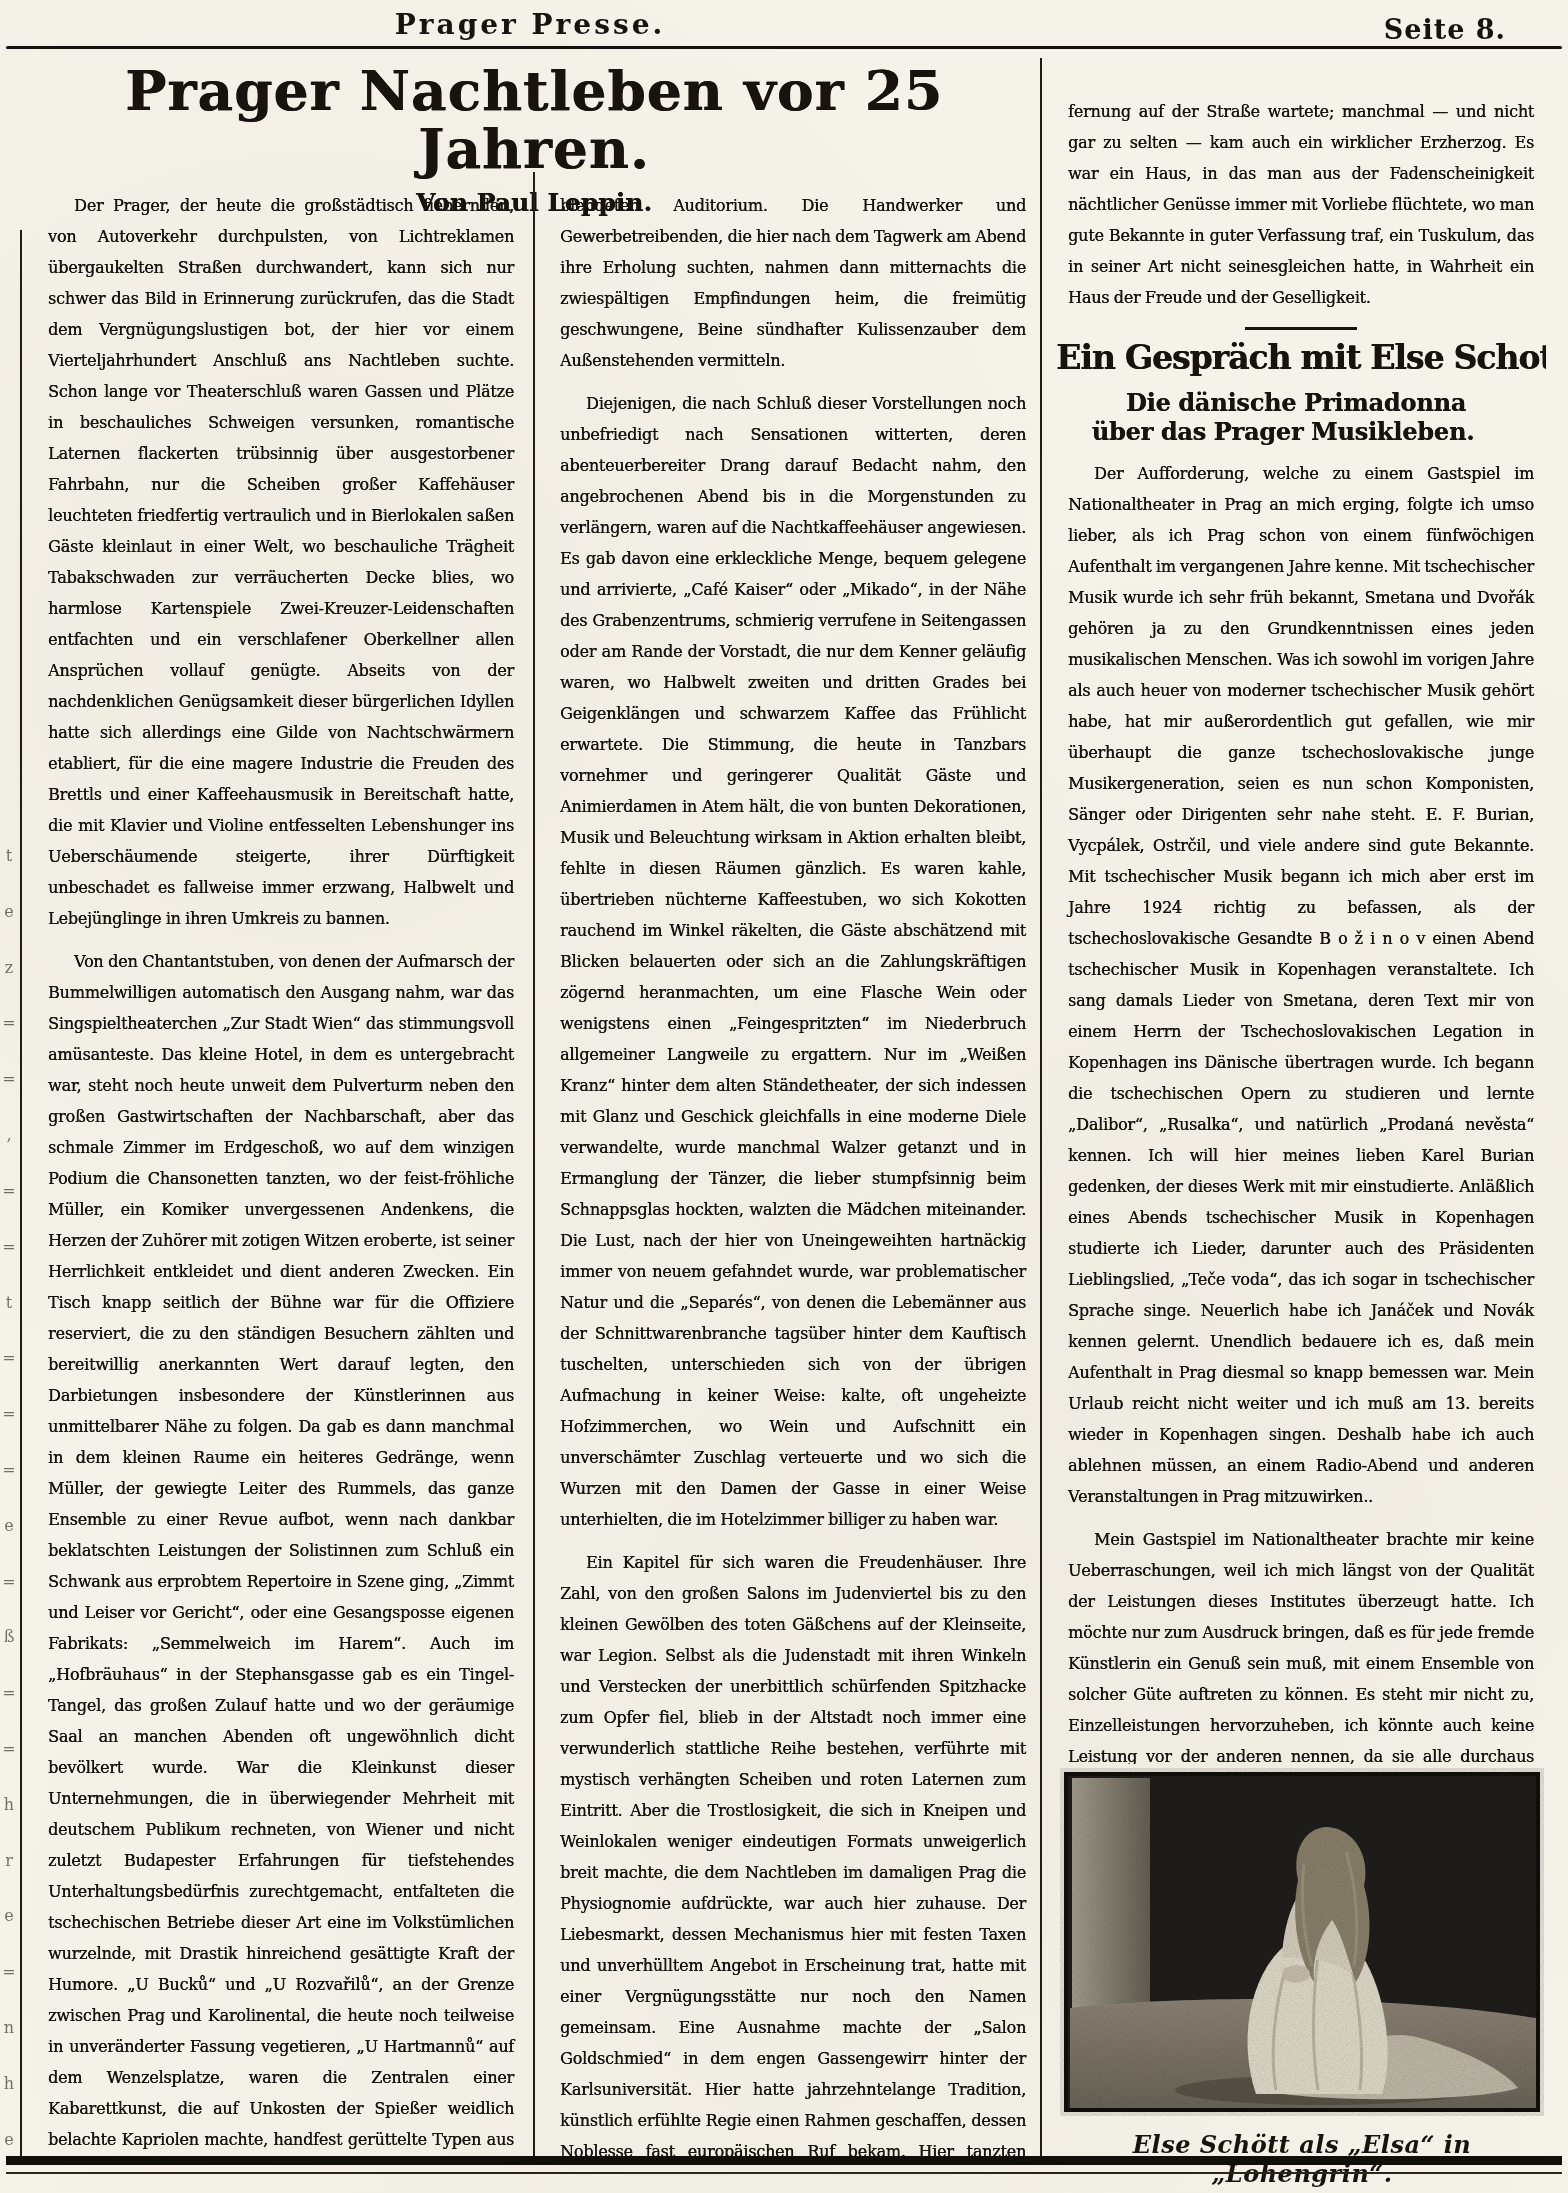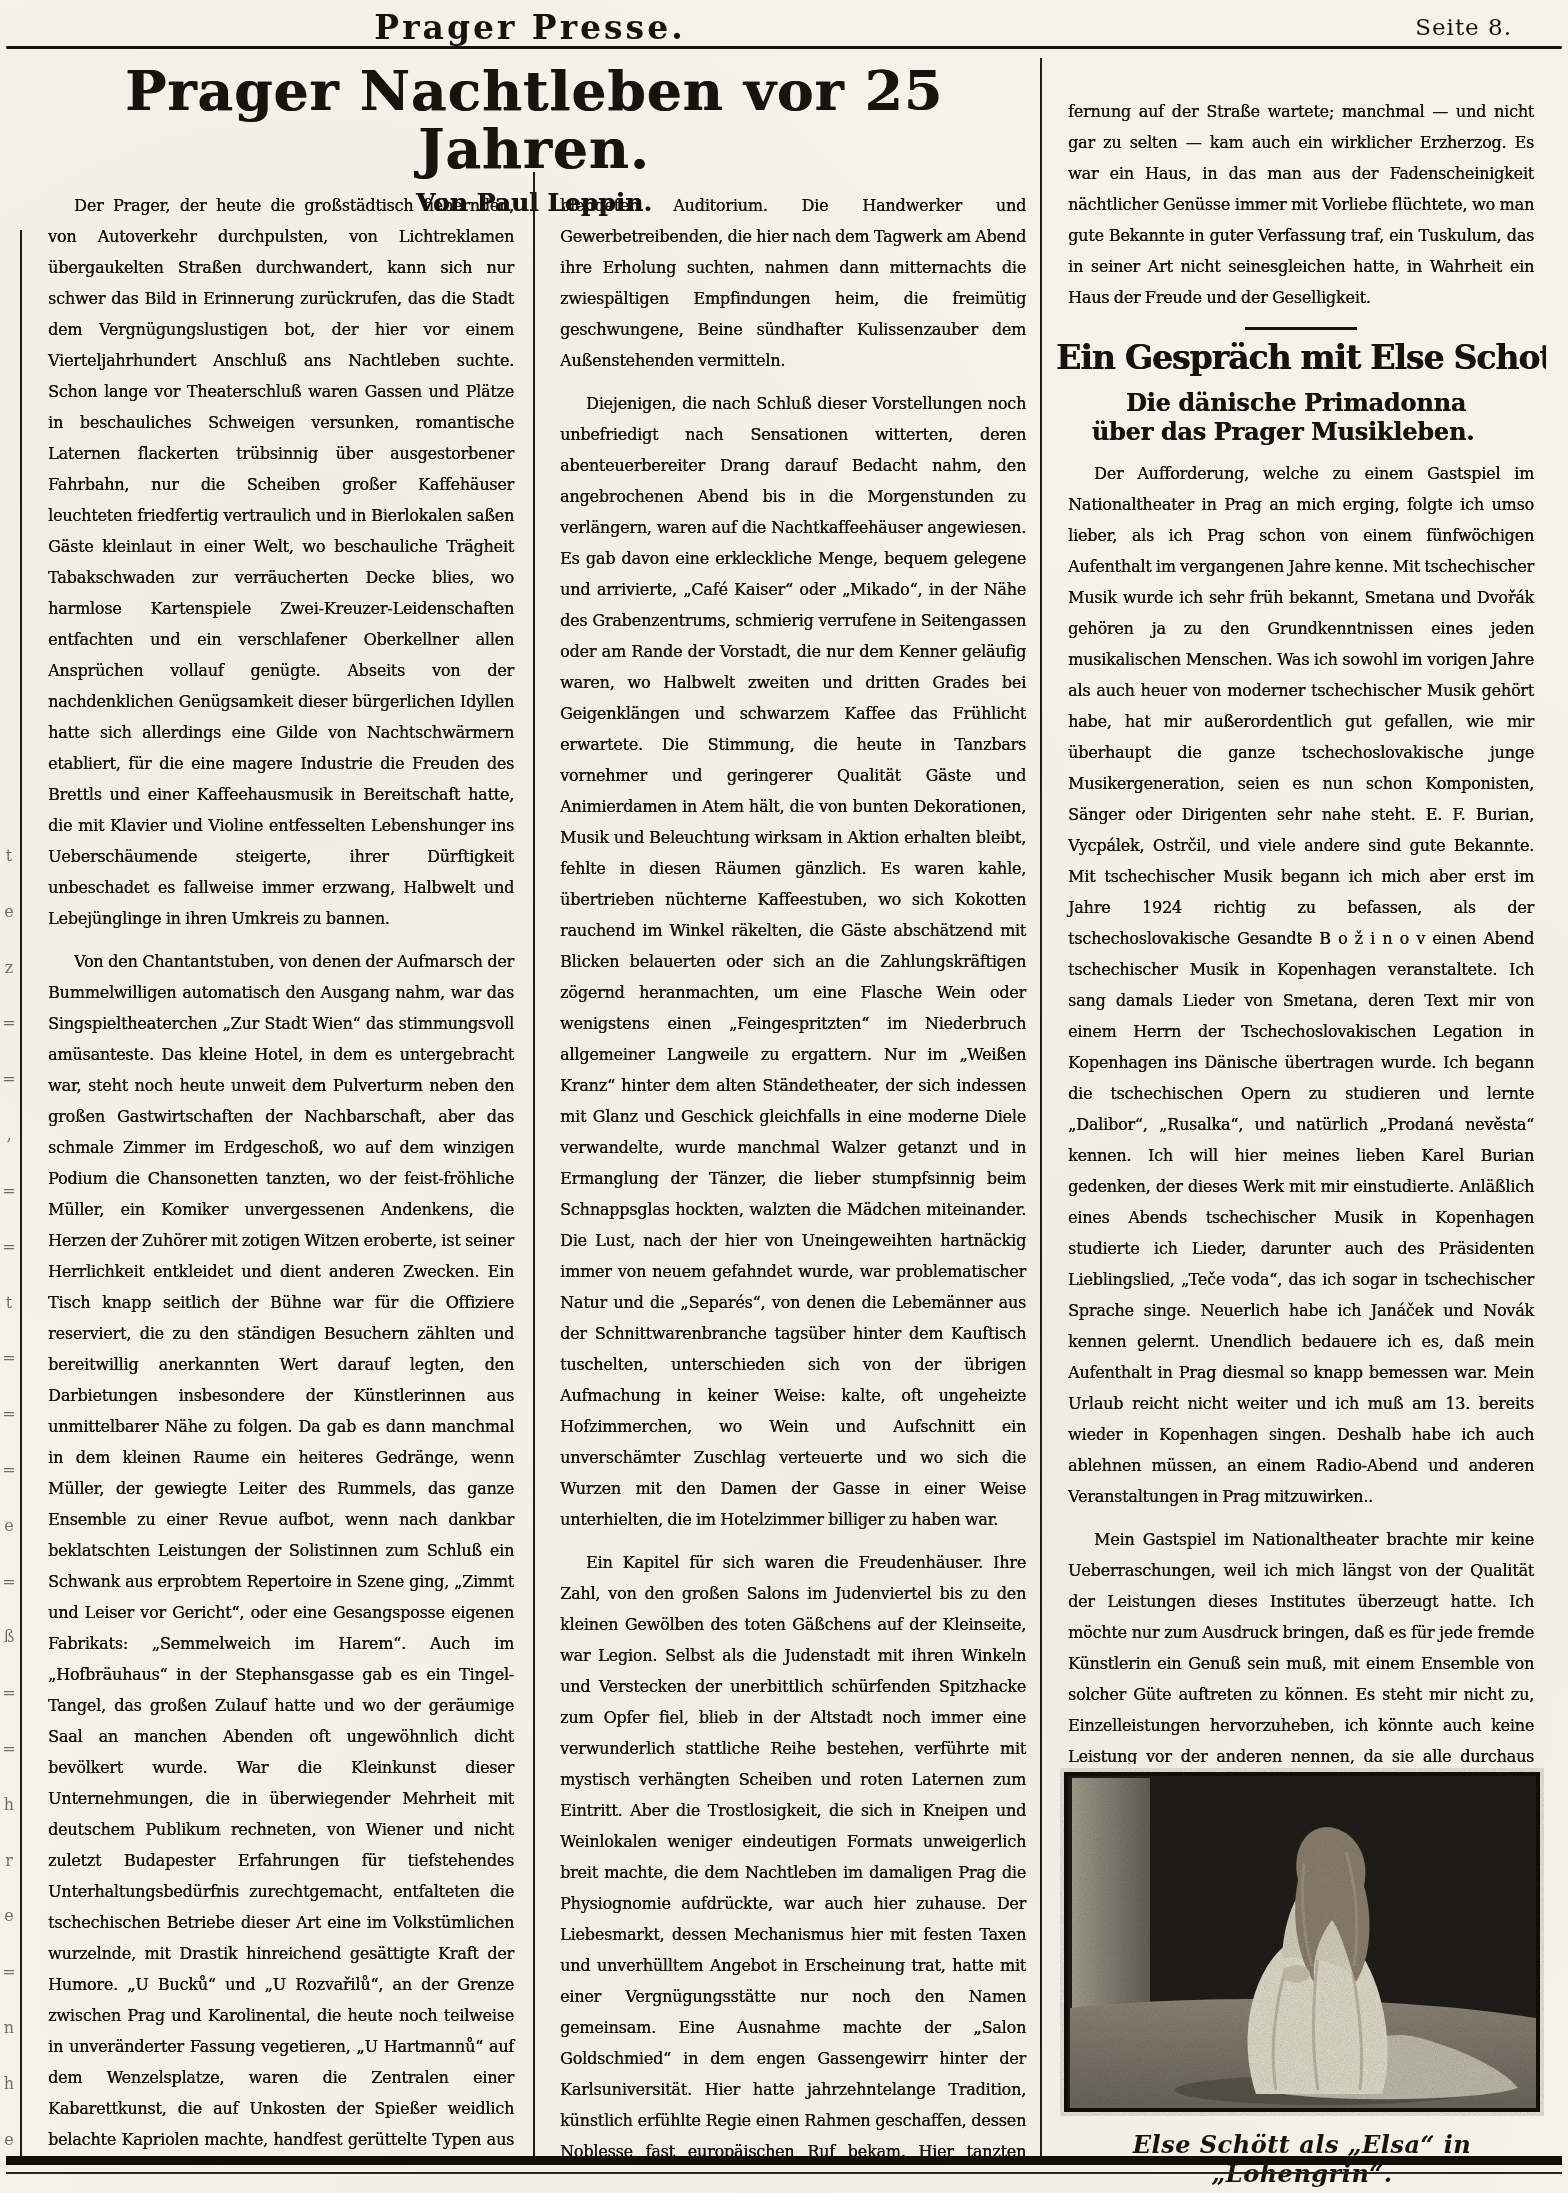--- a/index.html
+++ b/index.html
@@ -12,25 +12,25 @@
       radial-gradient(circle at 75% 60%, rgba(120,110,90,.05), transparent 45%),
       radial-gradient(circle at 50% 90%, rgba(120,110,90,.04), transparent 40%),
       #f5f2e9;
     overflow:hidden;
     color:#18130e;
     font-family:"DejaVu Serif", serif;
   }
   
   .masthead{
     position:absolute;top:8px;left:250px;width:560px;
-    text-align:center;font-size:33px;font-weight:bold;letter-spacing:3px;
+    text-align:center;font-size:28px;font-weight:bold;letter-spacing:3px;
   }
   .pageno{
-    position:absolute;top:14px;right:56px;
-    font-size:23px;font-weight:normal;letter-spacing:1px;
+    position:absolute;top:14px;right:62px;
+    font-size:27px;font-weight:bold;letter-spacing:1px;
   }
   .header-rule{
     position:absolute;top:46px;left:6px;right:6px;height:3px;
     background:#15110c;border-radius:2px;
   }
   
   .a1-head{position:absolute;top:62px;left:34px;width:1000px;text-align:center;}
   .a1-headline{
     font-size:55px;font-weight:bold;letter-spacing:1px;line-height:1.05;
     text-shadow:.6px 0 0 currentColor;

